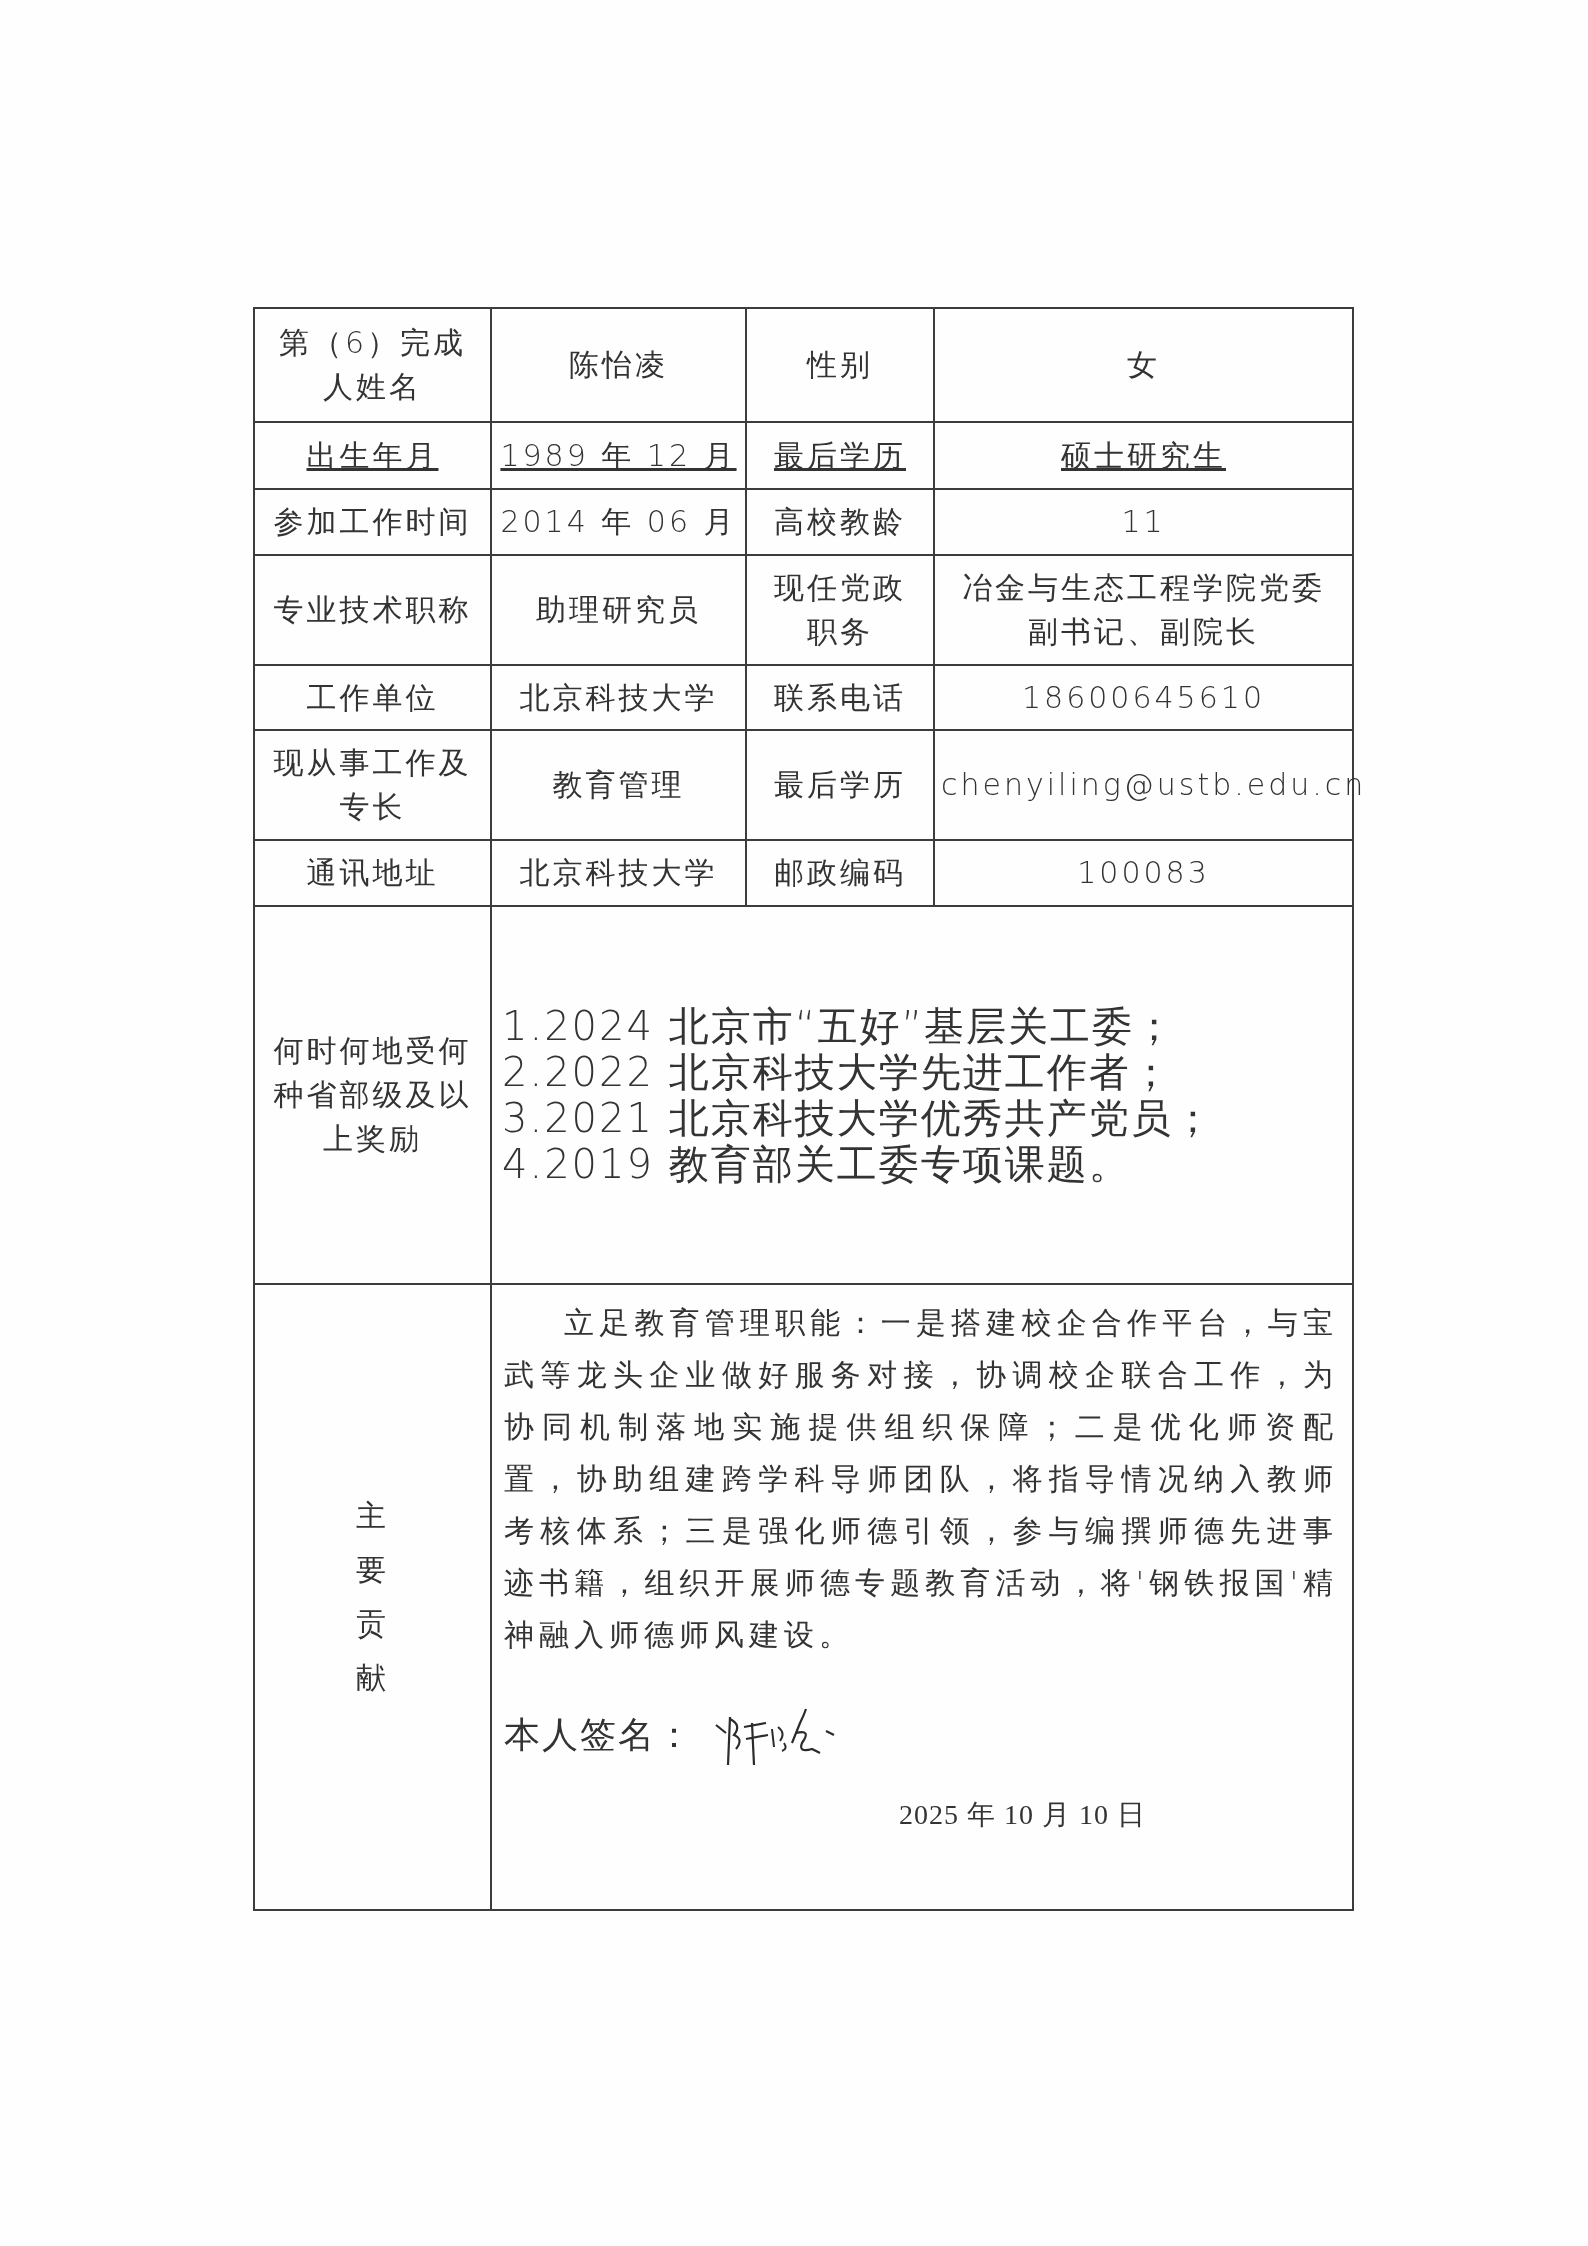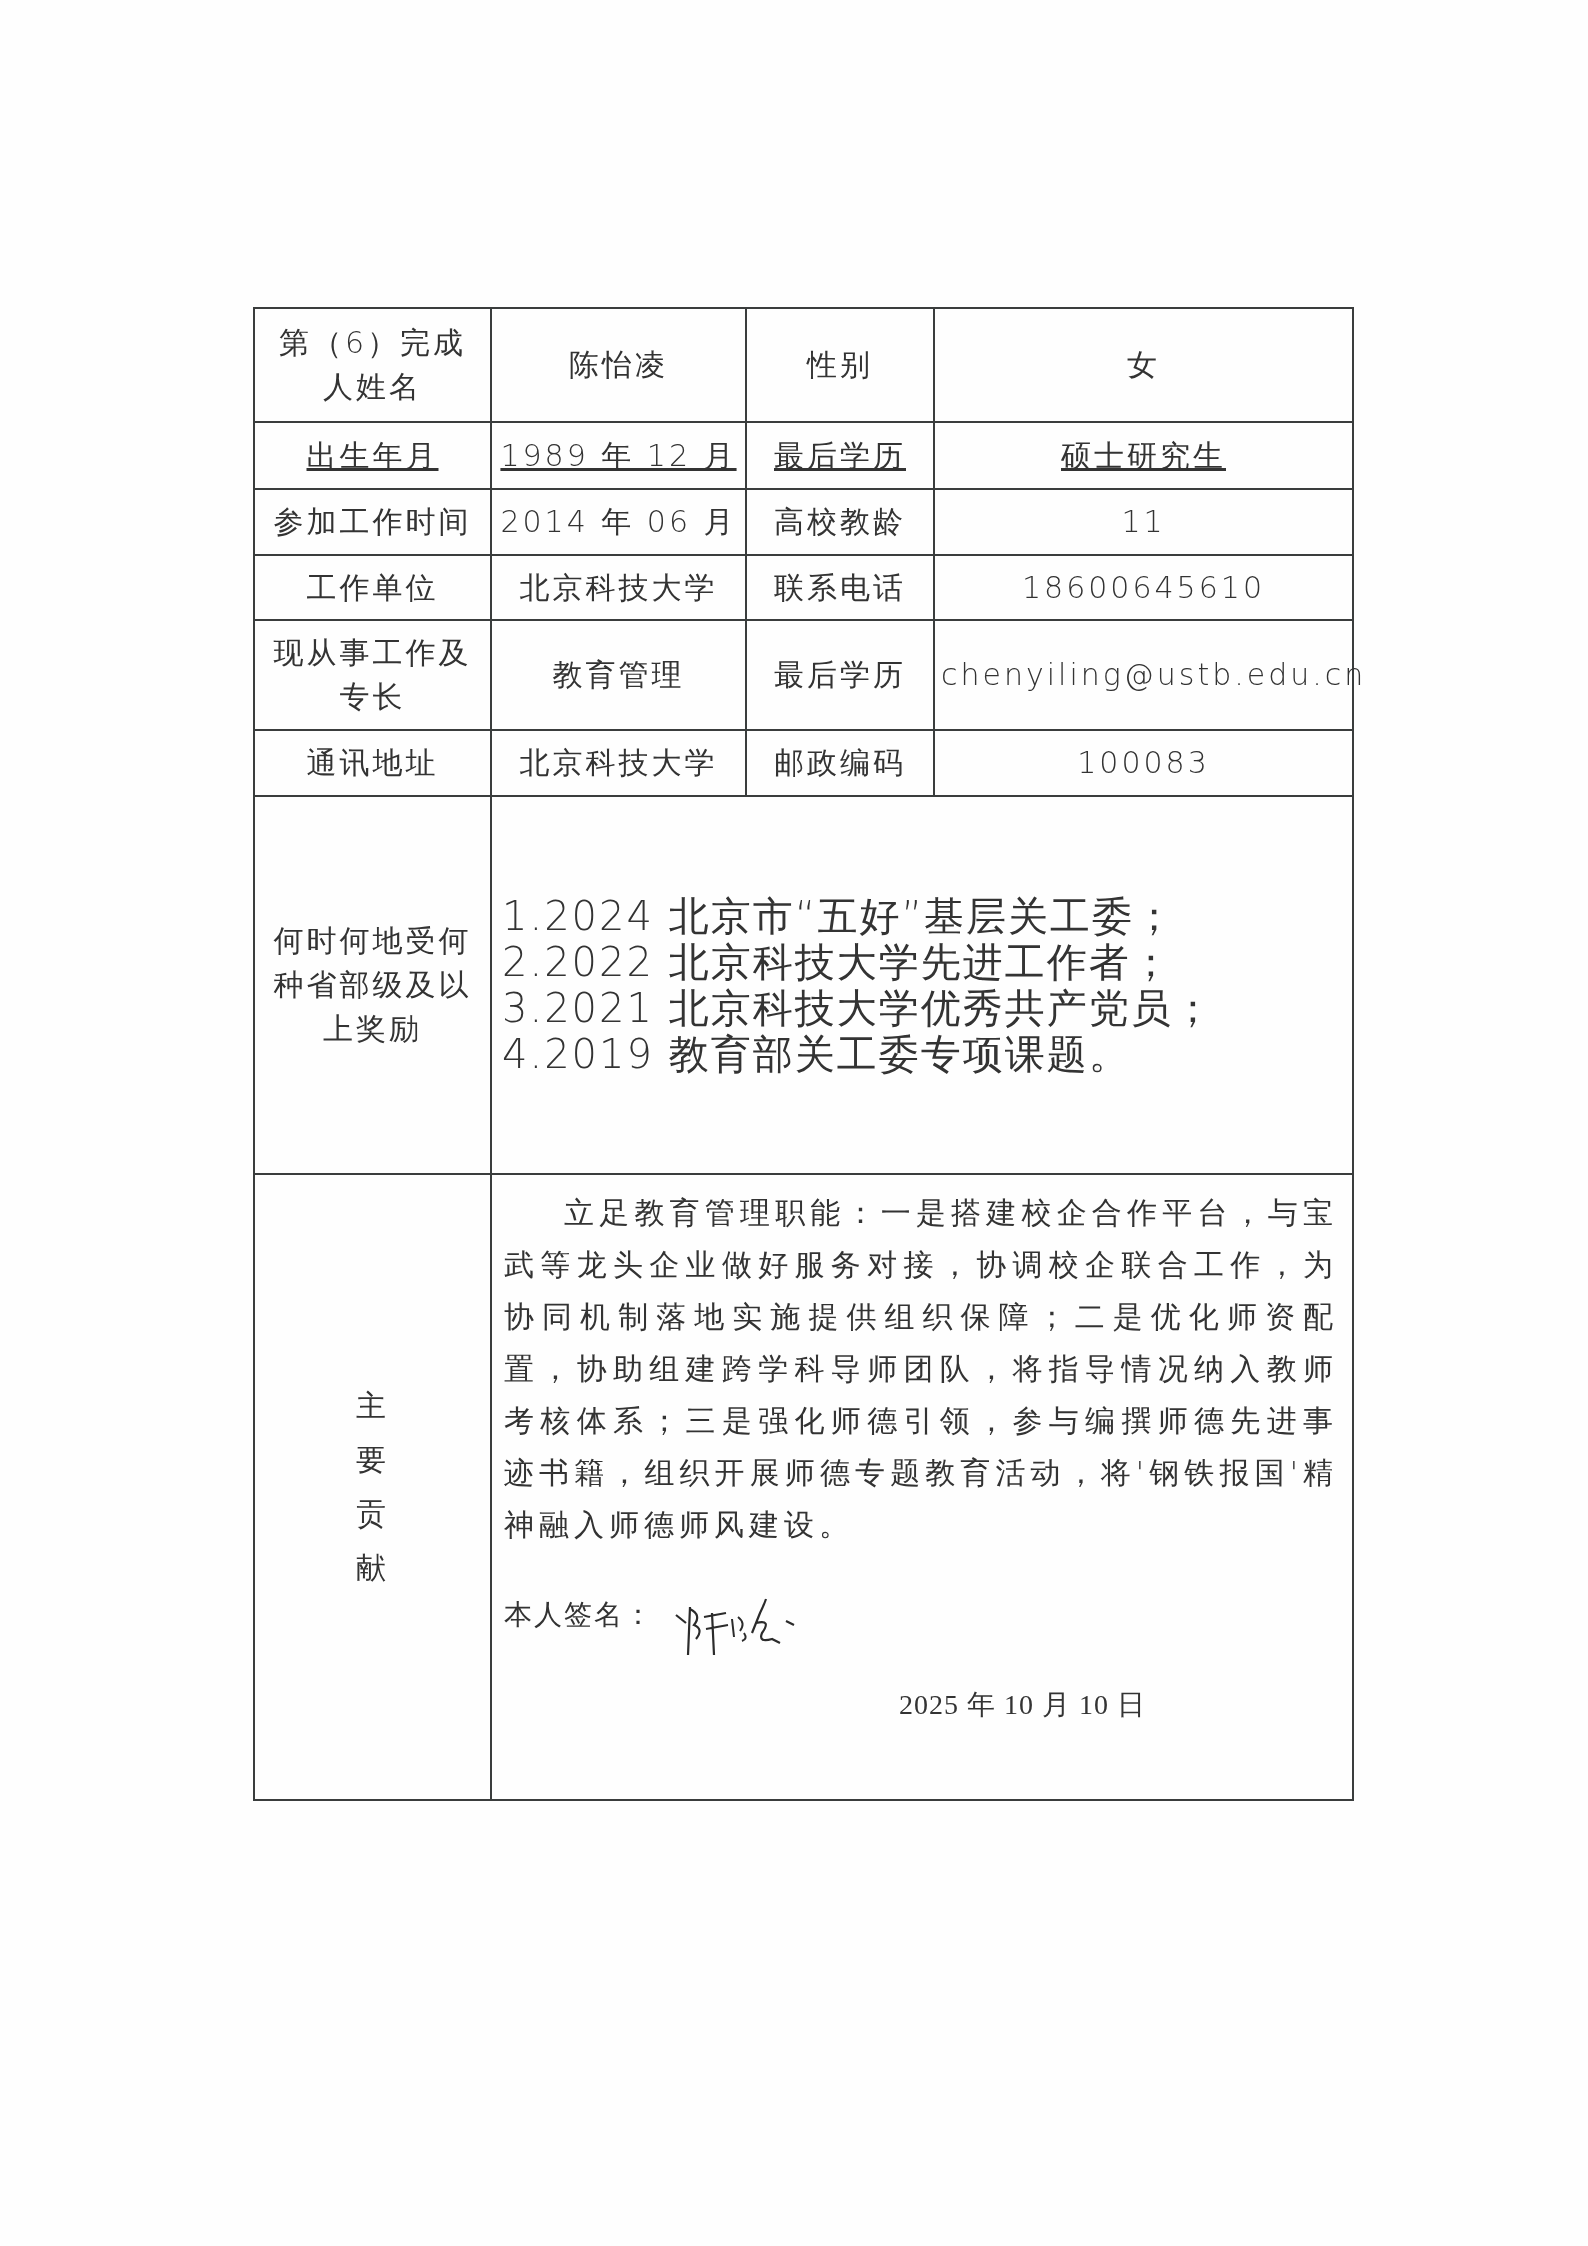--- a/index.html
+++ b/index.html
@@ -20,21 +20,21 @@
     .r5 td { height: 63px; }
     .r6 td { height: 108px; }
     .r7 td { height: 64px; }
     .r8 td { height: 376px; }
     .r9 td { height: 612px; }
     .awards { text-align: left !important; padding-left: 10px !important; }
     .awards div { font-size: 40px; line-height: 46px; letter-spacing: 2px; }
     .contrib-label { line-height: 54px !important; }
     .contrib { text-align: left !important; vertical-align: top !important; padding: 12px 14px 0 12px !important; position: relative; }
     .contrib p { margin: 0; font-size: 30px; line-height: 52px; letter-spacing: 5px; text-indent: 2em; text-align: justify; }
-    .sign-row { margin-top: 42px; font-size: 28px; letter-spacing: 2px; display: flex; align-items: flex-start; }
+    .sign-row { margin-top: 42px; font-size: 36px; letter-spacing: 2px; display: flex; align-items: center; font-family: Liberation Mono, monospace; }
     .signature { display: inline-block; width: 140px; height: 70px; margin-left: 14px; }
     .date { margin-top: 20px; margin-left: 395px; font-size: 28px; letter-spacing: 1px; }
   </style>
 </head>
 <body>
 
 <div class="page">
   <table class="form">
     <colgroup>
       <col style="width:237px">
@@ -53,20 +53,26 @@
       <td>出生年月</td>
       <td class="num">1989 年 12 月</td>
       <td>最后学历</td>
       <td>硕士研究生</td>
     </tr>
     <tr class="r3">
       <td>参加工作时间</td>
       <td class="num">2014 年 06 月</td>
       <td>高校教龄</td>
       <td class="num">11</td>
+    </tr>
+    <tr class="r4">
+      <td>专业技术职称</td>
+      <td>助理研究员</td>
+      <td><span>现任党政</span><br><span>职务</span></td>
+      <td><span>冶金与生态工程学院党委</span><br><span>副书记、副院长</span></td>
     </tr>
     <tr class="r5">
       <td>工作单位</td>
       <td>北京科技大学</td>
       <td>联系电话</td>
       <td class="num">18600645610</td>
     </tr>
     <tr class="r6">
       <td><span>现从事工作及</span><br><span>专长</span></td>
       <td>教育管理</td>

